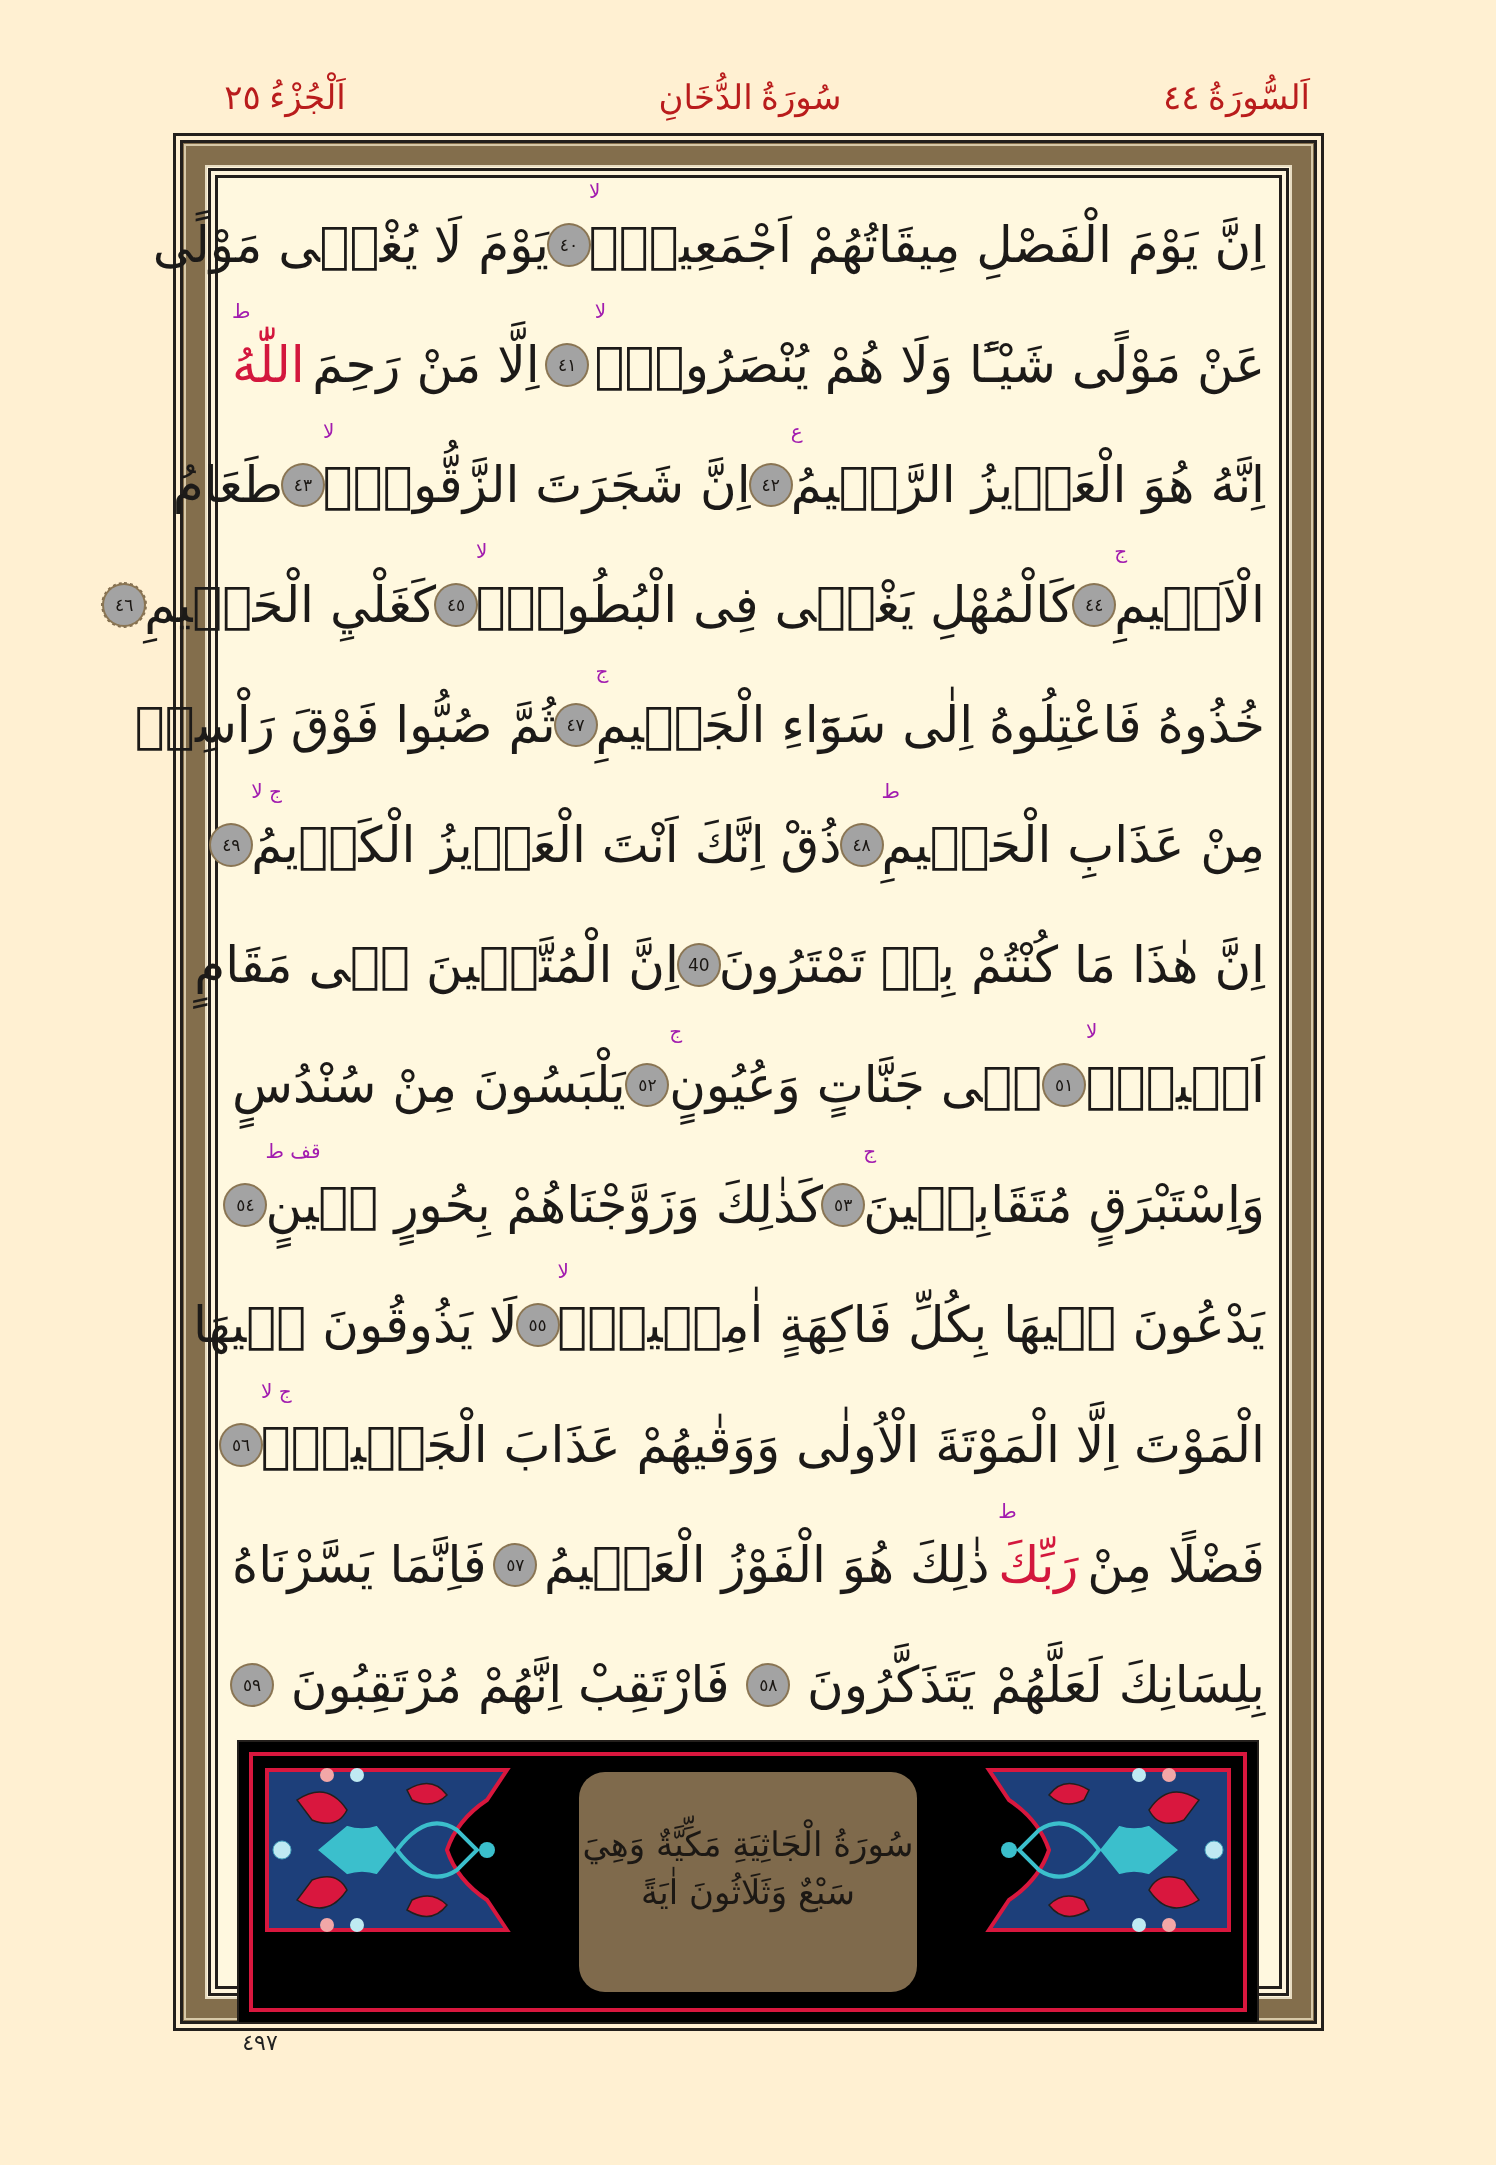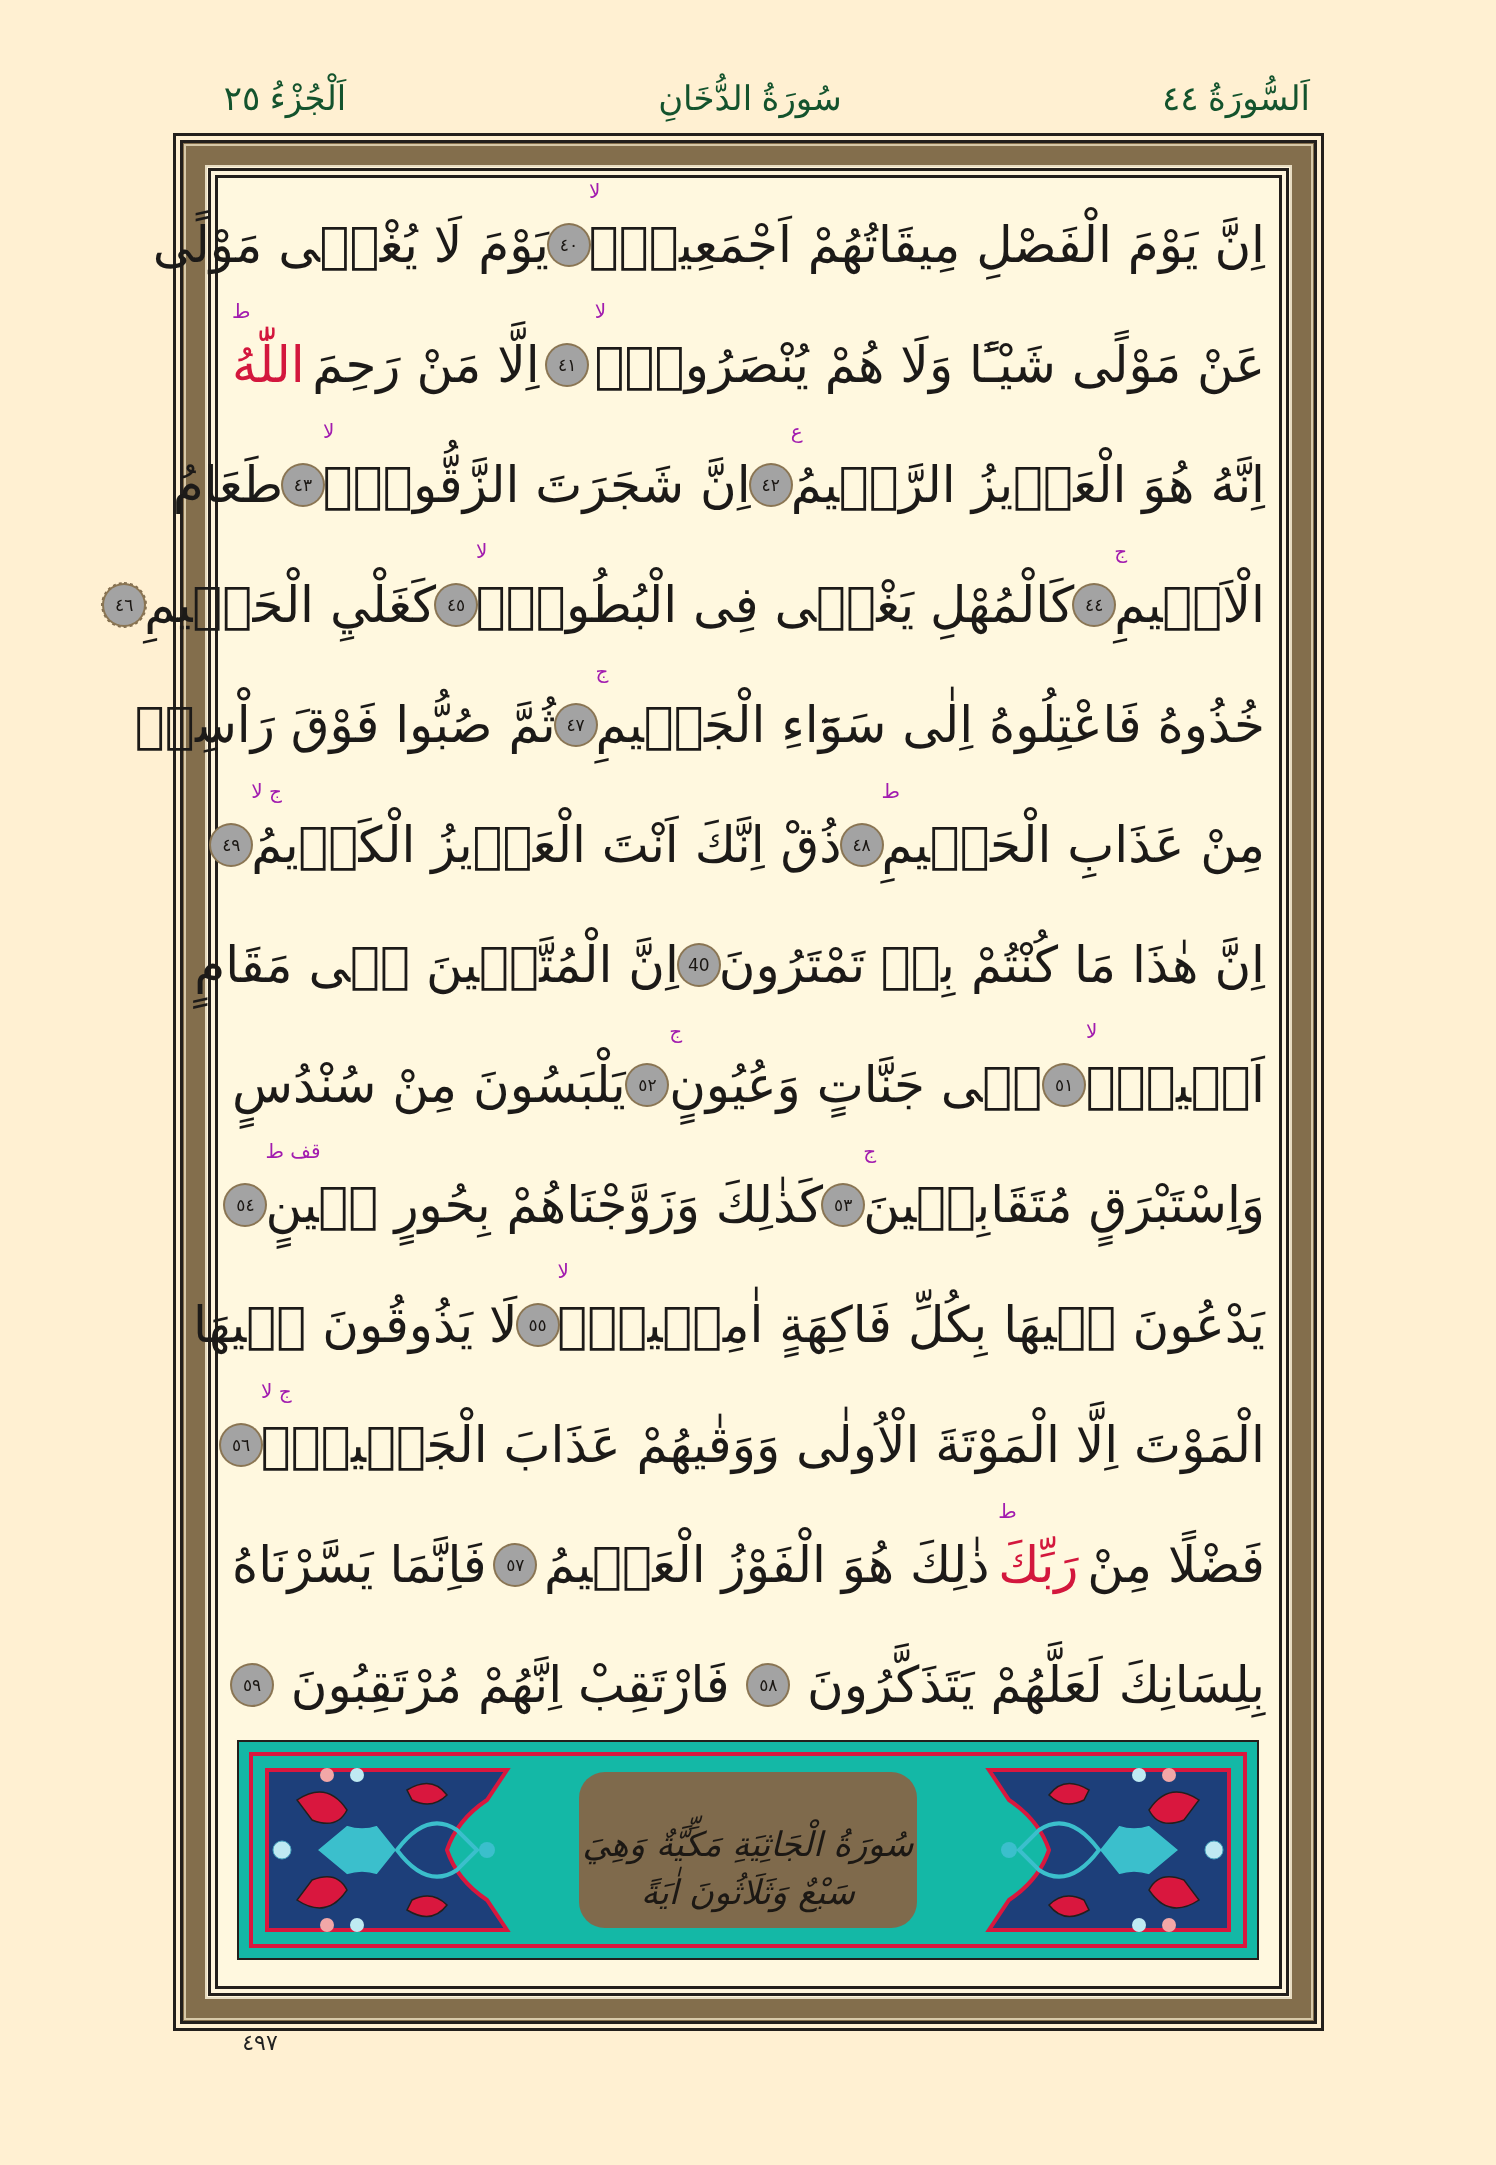--- a/index.html
+++ b/index.html
@@ -4,22 +4,22 @@
 <style>
   html, body { margin:0; padding:0; }
   body {
     width:1496px; height:2165px; position:relative; overflow:hidden;
     background:#fff0d2;
     font-family:"DejaVu Sans", sans-serif;
     color:#1c1a18;
   }
   .header-item {
     position:absolute; top:68px; height:60px; line-height:60px;
-    font-family:Liberation Sans, sans-serif; font-size:34px; direction:rtl;
-    white-space:nowrap; color:#14532d;
+    font-family:Liberation Serif, serif; font-size:34px; direction:rtl;
+    white-space:nowrap; color:#b91c1c;
   }
   #hdr-juz { left:205px; width:160px; text-align:center; }
   #hdr-surah-name { left:600px; width:300px; text-align:center; }
   #hdr-surah-num { left:1130px; width:180px; text-align:right; }
 
   
   .frame { position:absolute; box-sizing:border-box; }
   #f1 { left:173px; top:133px; width:1151px; height:1898px; border:3px solid #231f1c; background:#fff0d2; }
   #f2 { left:180px; top:140px; width:1137px; height:1884px; border:3px solid #231f1c; background:#836e4c; }
   #f2b { left:184px; top:144px; width:1129px; height:1876px; border:2px solid #d8c9a8; background:#836e4c; }
@@ -49,22 +49,22 @@
     text-align:center; line-height:40px; font-size:17px; color:#1a1612;
     font-family:"DejaVu Sans", sans-serif; flex:0 0 auto;
   }
   .marker::before {
     content:""; position:absolute; left:-3px; top:-3px; right:-3px; bottom:-3px;
     border-radius:50%; border:3px dotted #7f6a4c; z-index:-1;
   }
 
   
   #banner {
-    position:absolute; left:237px; top:1740px; width:1022px; height:220px;
-    background:#14b8a6; border:2px solid #231f1c; box-sizing:border-box;font-style:italic;
+    position:absolute; left:237px; top:1740px; width:1022px; height:284px;
+    background:#000000; border:2px solid #231f1c; box-sizing:border-box;
   }
   #banner-red {
     position:absolute; left:10px; top:10px; right:10px; bottom:10px;
     border:4px solid #d9173e; box-sizing:border-box;
   }
   .orn {
     position:absolute; top:18px; width:300px; height:180px;
   }
   #orn-left { left:18px; }
   #orn-right { right:18px; transform:scaleX(-1); }

